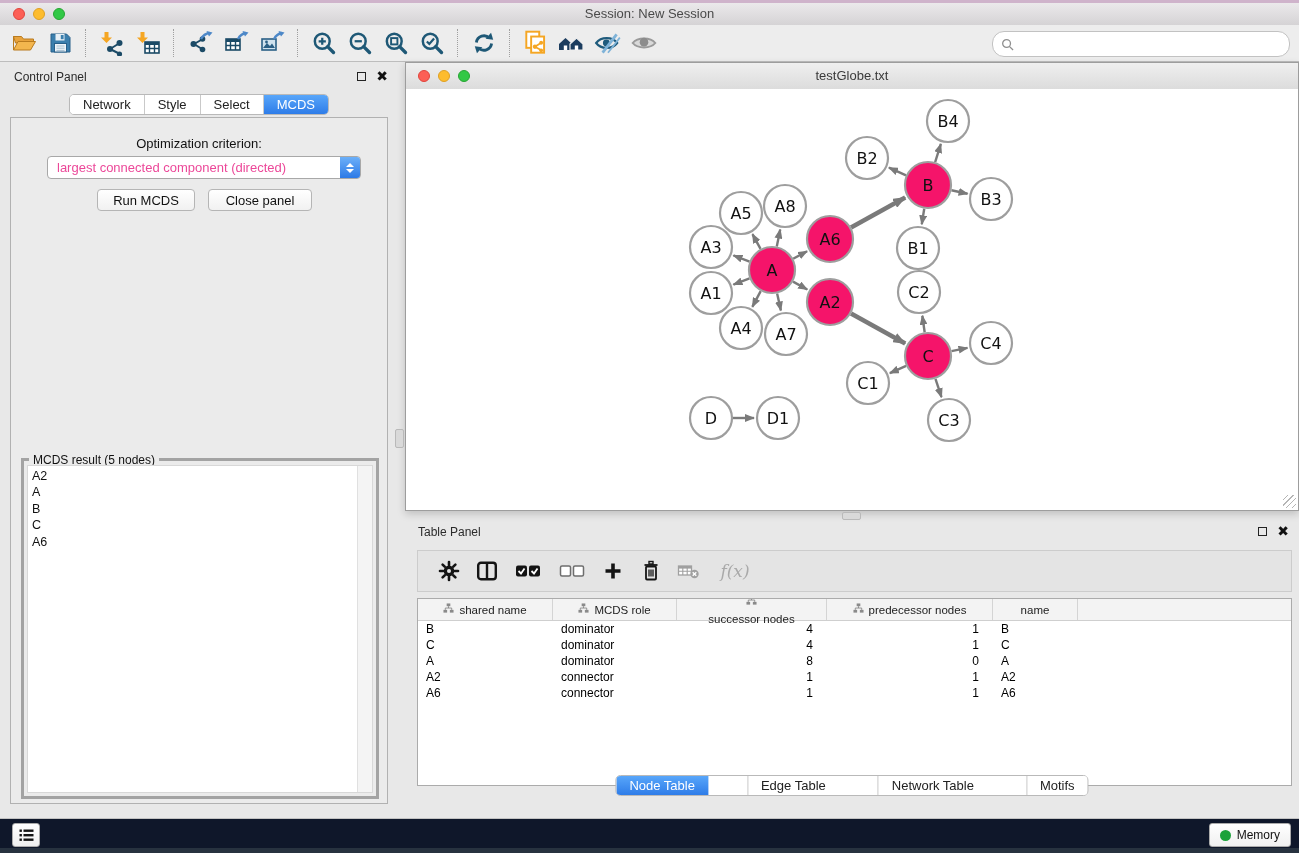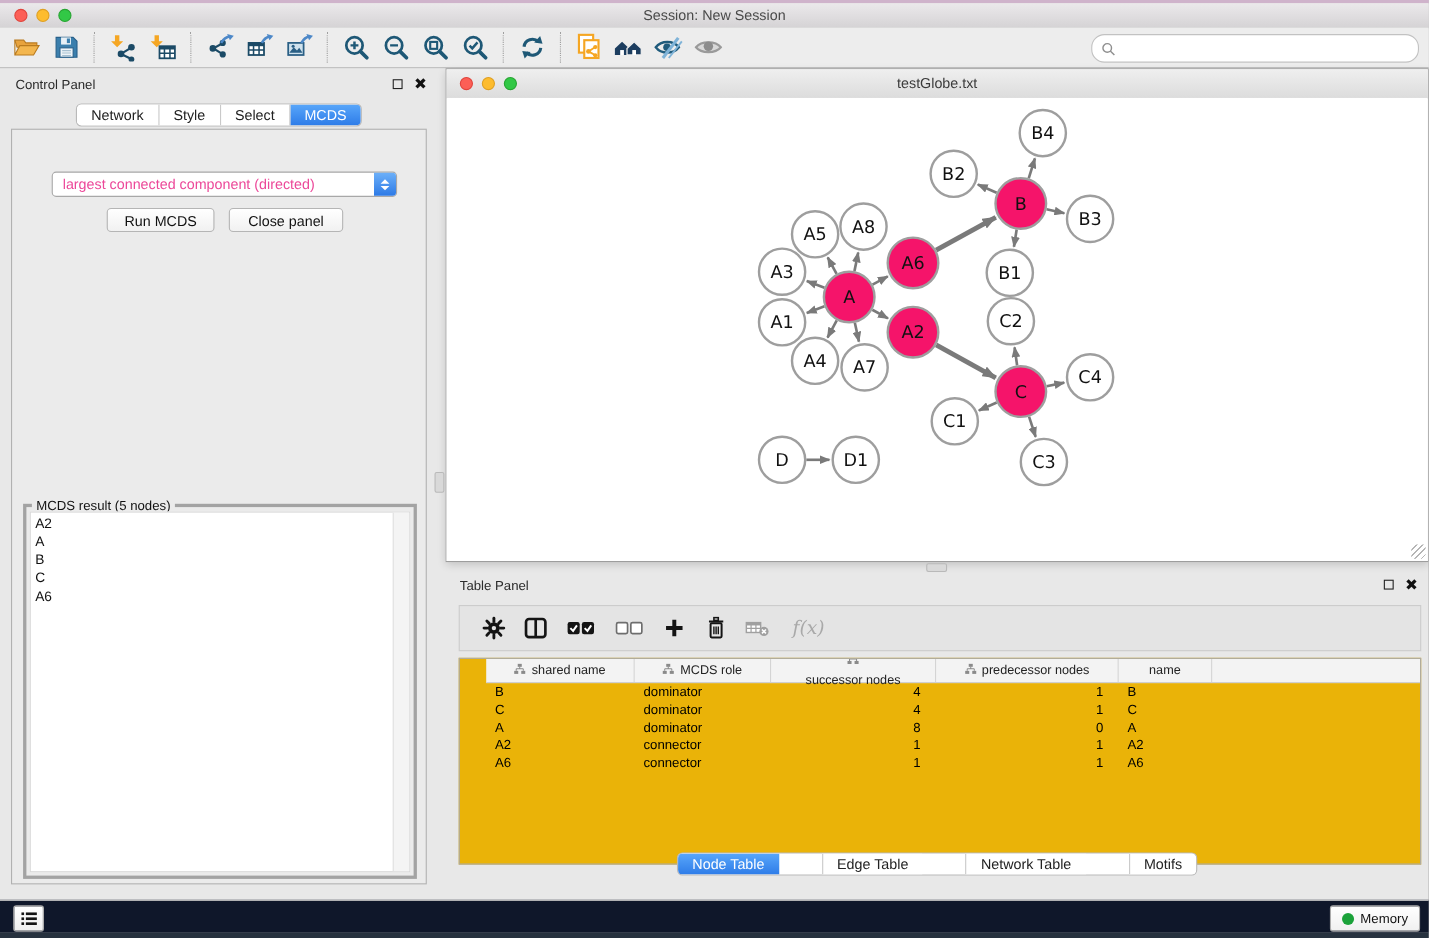--- a/index.html
+++ b/index.html
@@ -68,21 +68,21 @@
   .split-handle-v{position:absolute;left:395px;top:429px;width:7px;height:17px;background:#d9d9d9;border:1px solid #b9b9b9;border-radius:2px;}
   .split-handle-h{position:absolute;left:842px;top:512px;width:17px;height:6px;background:#d9d9d9;border:1px solid #b9b9b9;border-radius:2px;}
   
   #table-panel{position:absolute;left:405px;top:519px;width:894px;height:293px;}
   #tp-head{position:absolute;left:13px;top:6px;}
   #tp-icons{position:absolute;right:10px;top:7px;display:flex;gap:10px;align-items:center;}
   #tp-toolbar{position:absolute;left:12px;right:7px;top:31px;height:42px;background:#e4e4e4;border:1px solid #cccccc;
               display:flex;align-items:center;padding-left:12px;gap:0;box-sizing:border-box;}
   .tp-btn{width:38px;height:34px;display:flex;align-items:center;justify-content:center;flex:0 0 auto;}
   #fx-label{font-family:"DejaVu Serif","Liberation Serif",serif;font-style:italic;font-size:17px;color:#a9a9a9;}
-  #data-table{position:absolute;left:12px;right:7px;top:79px;bottom:26px;background:#eab308;border:1px solid #ababab;overflow:hidden;padding-left:24px;}
+  #data-table{position:absolute;left:12px;right:7px;top:79px;bottom:26px;background:#ffffff;border:1px solid #ababab;overflow:hidden;}
   #table-head{display:flex;height:21px;background:#f3f3f3;border-bottom:1px solid #cfcfcf;}
   #table-head .hcell{display:flex;align-items:center;justify-content:center;gap:5px;font-size:11.5px;color:#222;
                      border-right:1px solid #d4d4d4;box-sizing:border-box;height:100%;}
   #table-body .trow{display:flex;height:16px;align-items:center;}
   #table-body .tcell{font-size:12px;color:#000;box-sizing:border-box;white-space:nowrap;overflow:hidden;}
   #table-tabs{position:absolute;left:50%;transform:translateX(-50%);bottom:16px;gap:39px;}
   
   #statusbar{position:absolute;left:0;top:818px;width:100%;height:30px;background:#0f172a;border-top:1px solid #c2c2c2;box-sizing:border-box;}
   #list-btn{position:absolute;left:12px;top:4px;width:26px;height:22px;background:linear-gradient(#fff,#efefef);
             border:1px solid #ababab;border-radius:3px;display:flex;align-items:center;justify-content:center;}
@@ -264,20 +264,21 @@
       <span class="float-box"></span>
       <span class="close-x">✖</span>
     </div>
     <div id="control-tabs" class="seg">
         <div class="tab">Network</div>
         <div class="tab">Style</div>
         <div class="tab">Select</div>
         <div class="tab active">MCDS</div>
       </div>
     <div id="cp-box">
+      <div id="opt-label">Optimization criterion:</div>
       <div id="criterion">
         <span class="sel-text">largest connected component (directed)</span>
         <span class="stepper">
             <span class="chev up"></span>
             <span class="chev down"></span>
           </span>
       </div>
       <div class="btn" id="run-btn">Run MCDS</div>
       <div class="btn" id="closep-btn">Close panel</div>
       <div id="mcds-result">

